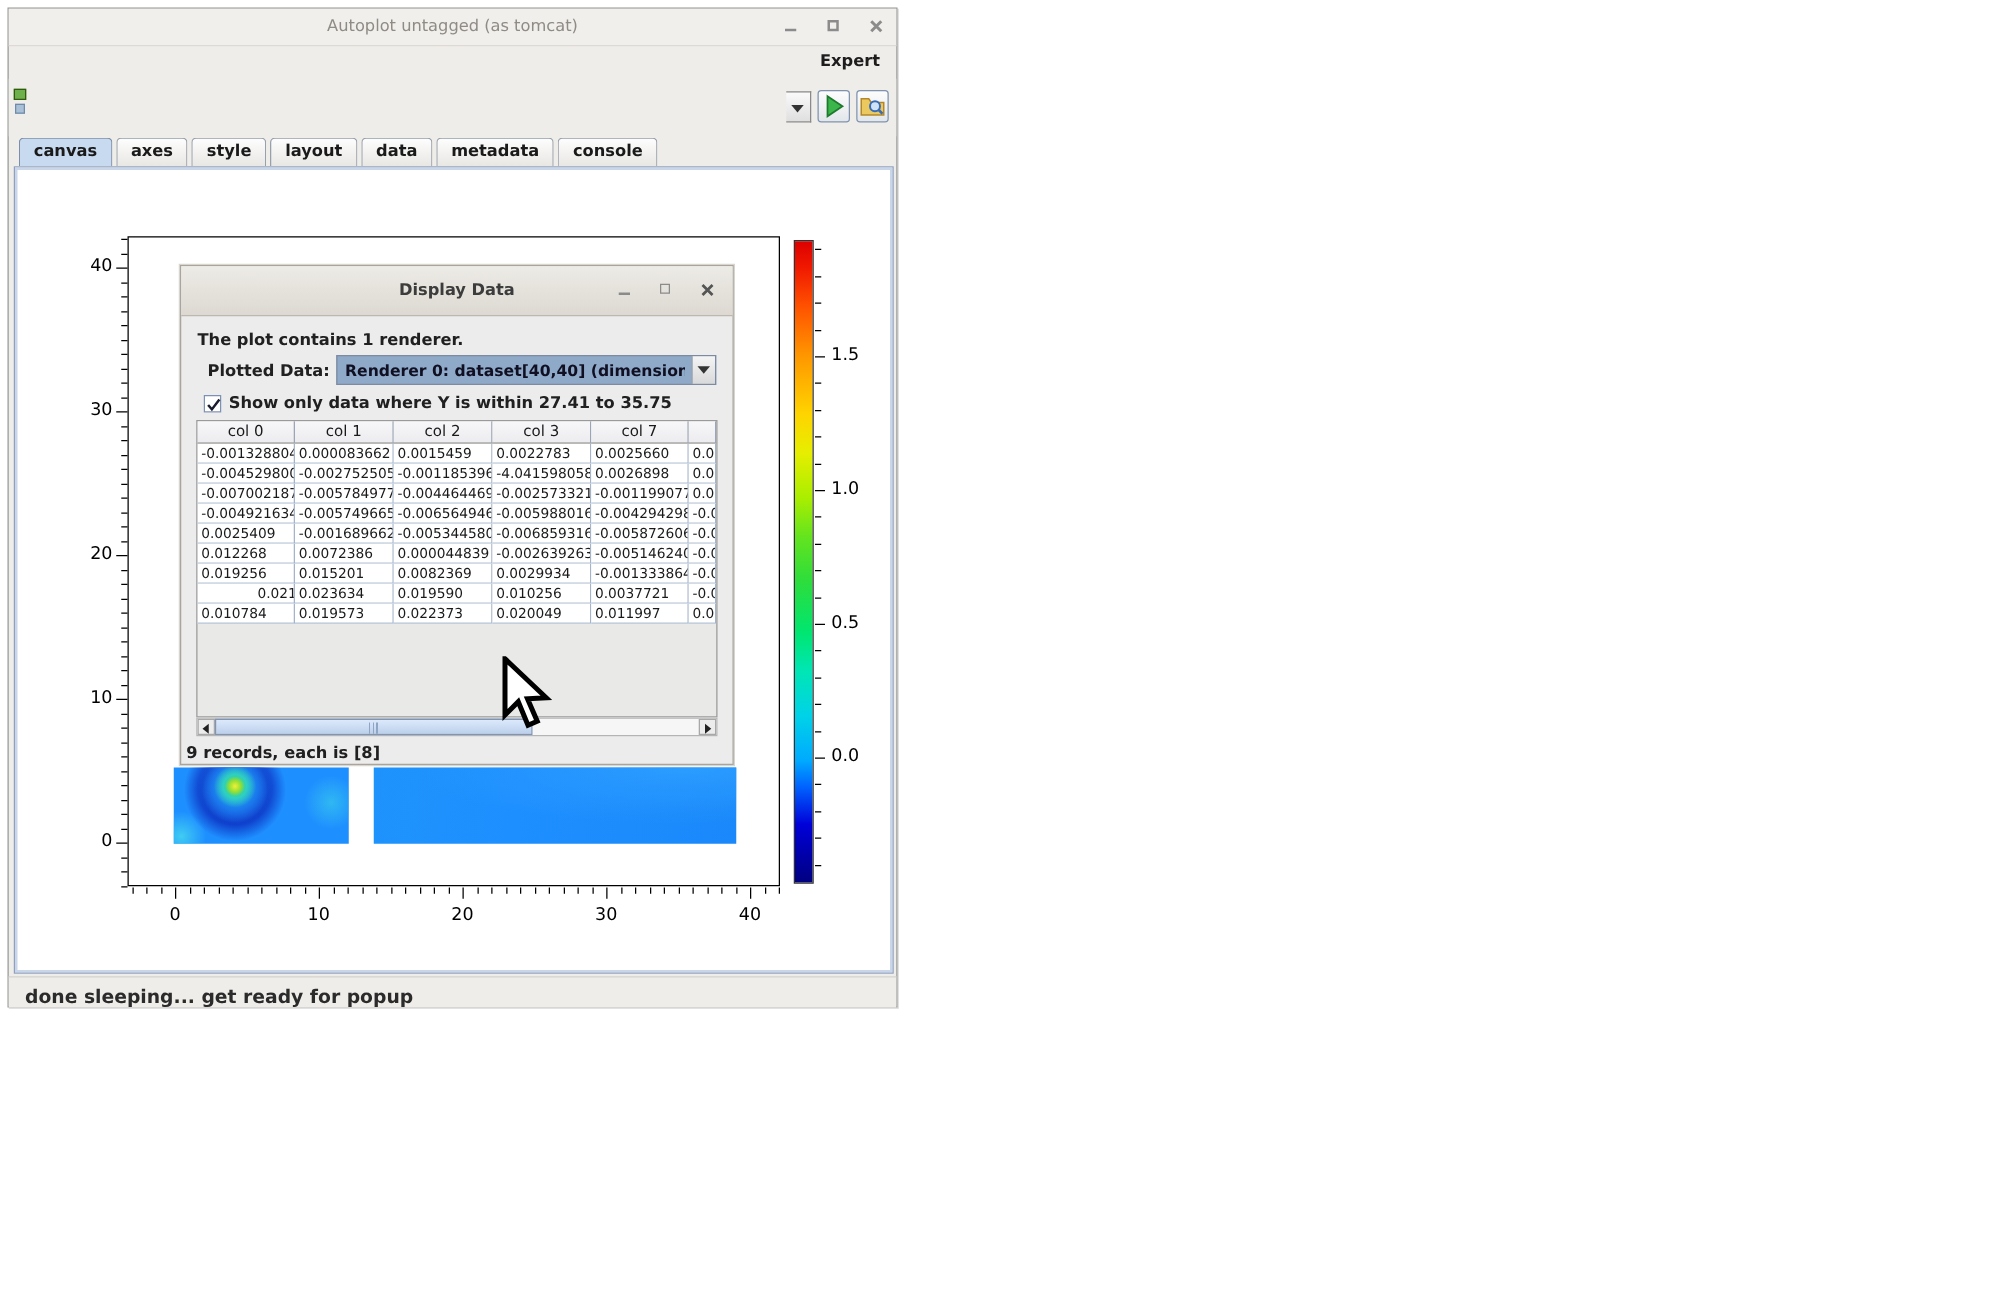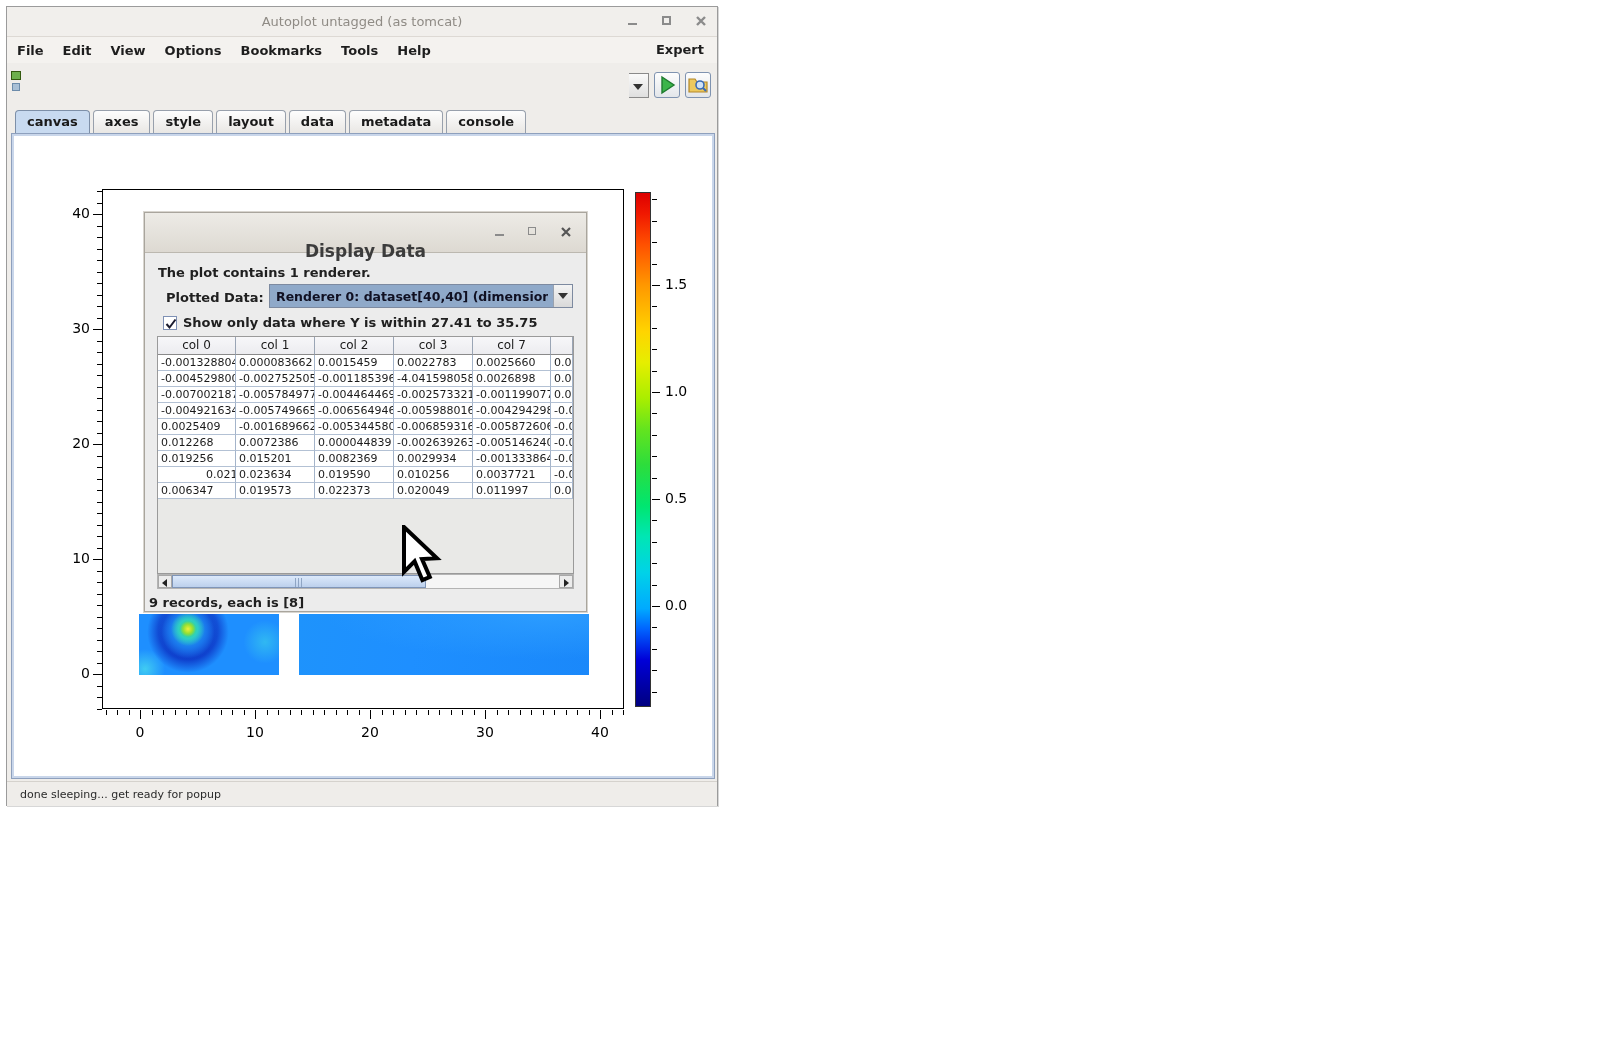--- a/index.html
+++ b/index.html
@@ -41,21 +41,21 @@
   #tabs { position:absolute; left:8px; top:103px; height:23px; display:flex; }
   .tab { height:23px; padding:3px 11px 0 11px; font-size:13px; font-weight:bold; color:#1a1a1a;
          background:linear-gradient(#fdfdfd,#e9e7e4); border:1px solid #98a0ac; border-bottom:none;
          border-radius:4px 4px 0 0; margin-right:3px; }
   .tab.selected { background:#c8daf0; border-color:#7d8fa8; }
 
   #canvas-panel { position:absolute; left:4px; top:126px; width:704px; height:646px; background:#ffffff;
                   border:1px solid #8ea0bd; box-shadow:inset 0 0 0 2px #c9d6ea; }
 
   #statusbar { position:absolute; left:0; top:774px; width:100%; height:25px; background:#efedea; border-top:1px solid #d5d2cd; }
-  #status-text { position:absolute; left:13px; top:6px; font-size:11px; color:#2b2b2b; }
+  #status-text { position:absolute; left:13px; top:6px; font-size:15px; color:#2b2b2b;font-weight:bold; }
 
   
   #plot-box { position:absolute; left:90px; top:55px; width:522px; height:520px; border:1px solid #000; }
   .tick { position:absolute; background:#000; }
   .x-label { position:absolute; top:590px; width:40px; margin-left:-20px; text-align:center; font-size:14px; color:#000; }
   .y-label { position:absolute; left:38px; width:40px; text-align:right; font-size:14px; color:#000; }
   .cb-label { position:absolute; left:653px; font-size:14px; color:#000; }
 
   #colorbar { position:absolute; left:623px; top:58px; width:16px; height:515px; border:1px solid #333;
     background:linear-gradient(to top,
@@ -75,21 +75,21 @@
   #heat-right { position:absolute; left:287px; top:480px; width:290px; height:61px;
     background:
       radial-gradient(ellipse 220px 45px at 85% 0%, #2b9cff 0%, rgba(43,156,255,0) 100%),
       linear-gradient(100deg, #1e93fc 0%, #1e8fff 40%, #1a88fa 100%); }
 
   
   #dialog { position:absolute; left:132px; top:78px; width:443px; height:400px; background:#ececec;
             border:1px solid #a9a59d; box-shadow:0 0 0 1px #d8d5cf; }
   #dialog-titlebar { position:absolute; left:0; top:0; width:100%; height:40px;
                      background:linear-gradient(#edebe6,#ddd9d2); border-bottom:1px solid #bcb8b0; }
-  #dialog-title { position:absolute; width:100%; text-align:center; top:28px; font-size:17px; font-weight:bold; color:#3c3c3c; }
+  #dialog-title { position:absolute; width:100%; text-align:center; top:12px; font-size:13px; font-weight:bold; color:#3c3c3c; }
   #dialog .winbtns { top:13px; right:14px; gap:21px; }
   #dialog-intro { position:absolute; left:13px; top:52px; font-size:13px; font-weight:bold; color:#202020; }
   #plotted-data-label { position:absolute; left:21px; top:77px; font-size:13px; font-weight:bold; color:#202020; }
   #plotted-data-combo { position:absolute; left:124px; top:71px; width:304px; height:24px;
                         border:1px solid #7d8aa0; background:#8fa9c9; }
   #combo-value { position:absolute; left:6px; top:4px; font-size:12.5px; font-weight:bold; color:#101022;
                  white-space:nowrap; overflow:hidden; width:272px; }
   #combo-arrow-btn { position:absolute; right:0; top:0; width:19px; height:22px;
                      background:linear-gradient(#f4f4f4,#d9d9d9); border-left:1px solid #9aa2ae; }
   #combo-arrow-btn .down-arrow { left:4px; top:8px; border-left-width:5px; border-right-width:5px; border-top-width:6px; }
@@ -138,29 +138,20 @@
           <span class="glyph-max"></span>
         </div>
       <div class="winbtn glyph-close">
         <svg width="12" height="12">
             <path d="M2,2 L10,10 M10,2 L2,10" stroke="#8b8b8b" stroke-width="2.4"></path>
           </svg>
       </div>
     </div>
   </div>
 
-  <div id="menubar">
-      <div class="menu-item">File</div>
-      <div class="menu-item">Edit</div>
-      <div class="menu-item">View</div>
-      <div class="menu-item">Options</div>
-      <div class="menu-item">Bookmarks</div>
-      <div class="menu-item">Tools</div>
-      <div class="menu-item">Help</div>
-    </div>
   <div id="expert-label">Expert</div>
 
   <div id="addressrow">
     <div id="dsicon-green"></div>
     <div id="dsicon-blue"></div>
     <div id="uri-dropdown">
         <span class="down-arrow"></span>
       </div>
     <div class="toolbtn" id="play-button">
       <svg width="24" height="24">
@@ -428,21 +419,21 @@
               </div>
               <div class="tr">
                 <div class="td" style="width: 78px; padding-left: 48px;">0.021047</div>
                 <div class="td" style="width: 79px;">0.023634</div>
                 <div class="td" style="width: 79px;">0.019590</div>
                 <div class="td" style="width: 79px;">0.010256</div>
                 <div class="td" style="width: 78px;">0.0037721</div>
                 <div class="td" style="width: 22px;">-0.0</div>
               </div>
               <div class="tr">
-                <div class="td" style="width: 78px;">0.006347</div>
+                <div class="td" style="width: 78px;">0.010784</div>
                 <div class="td" style="width: 79px;">0.019573</div>
                 <div class="td" style="width: 79px;">0.022373</div>
                 <div class="td" style="width: 79px;">0.020049</div>
                 <div class="td" style="width: 78px;">0.011997</div>
                 <div class="td" style="width: 22px;">0.00</div>
               </div>
             </div>
         </div>
 
         <div id="hscrollbar">

